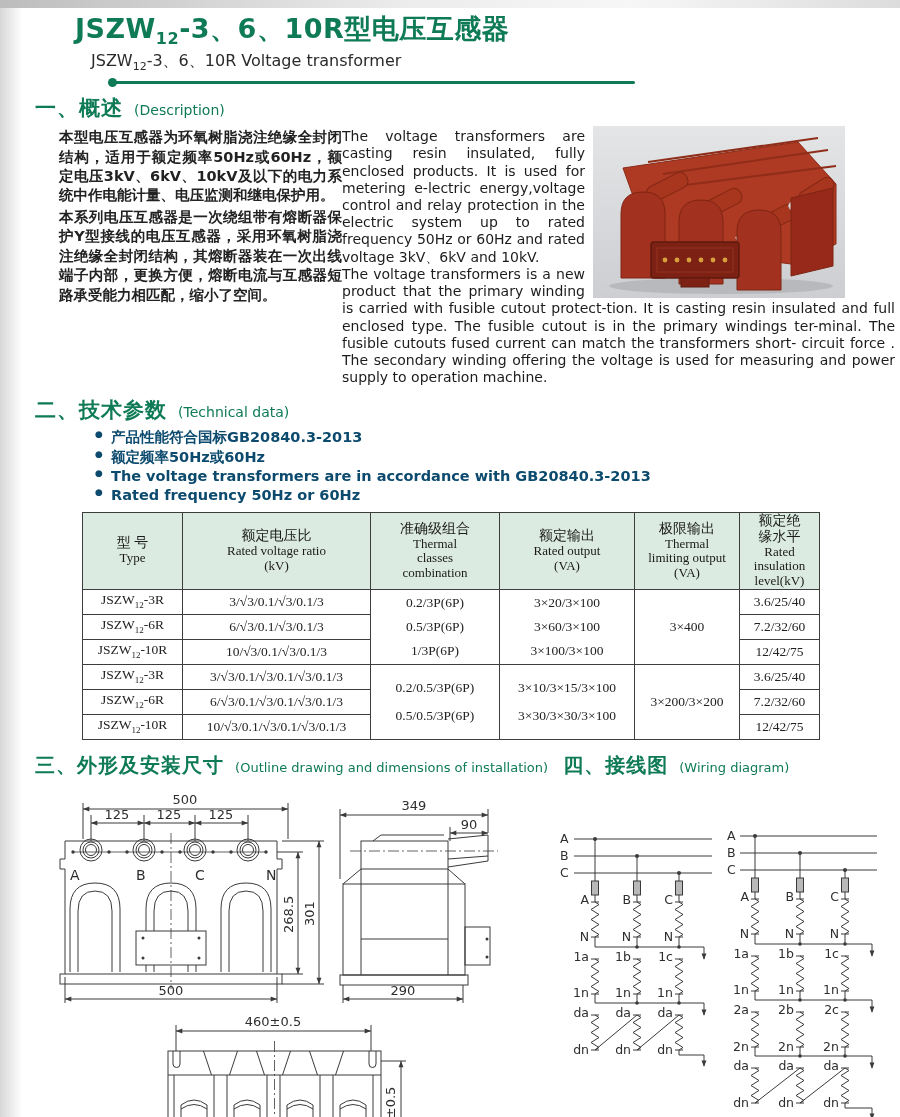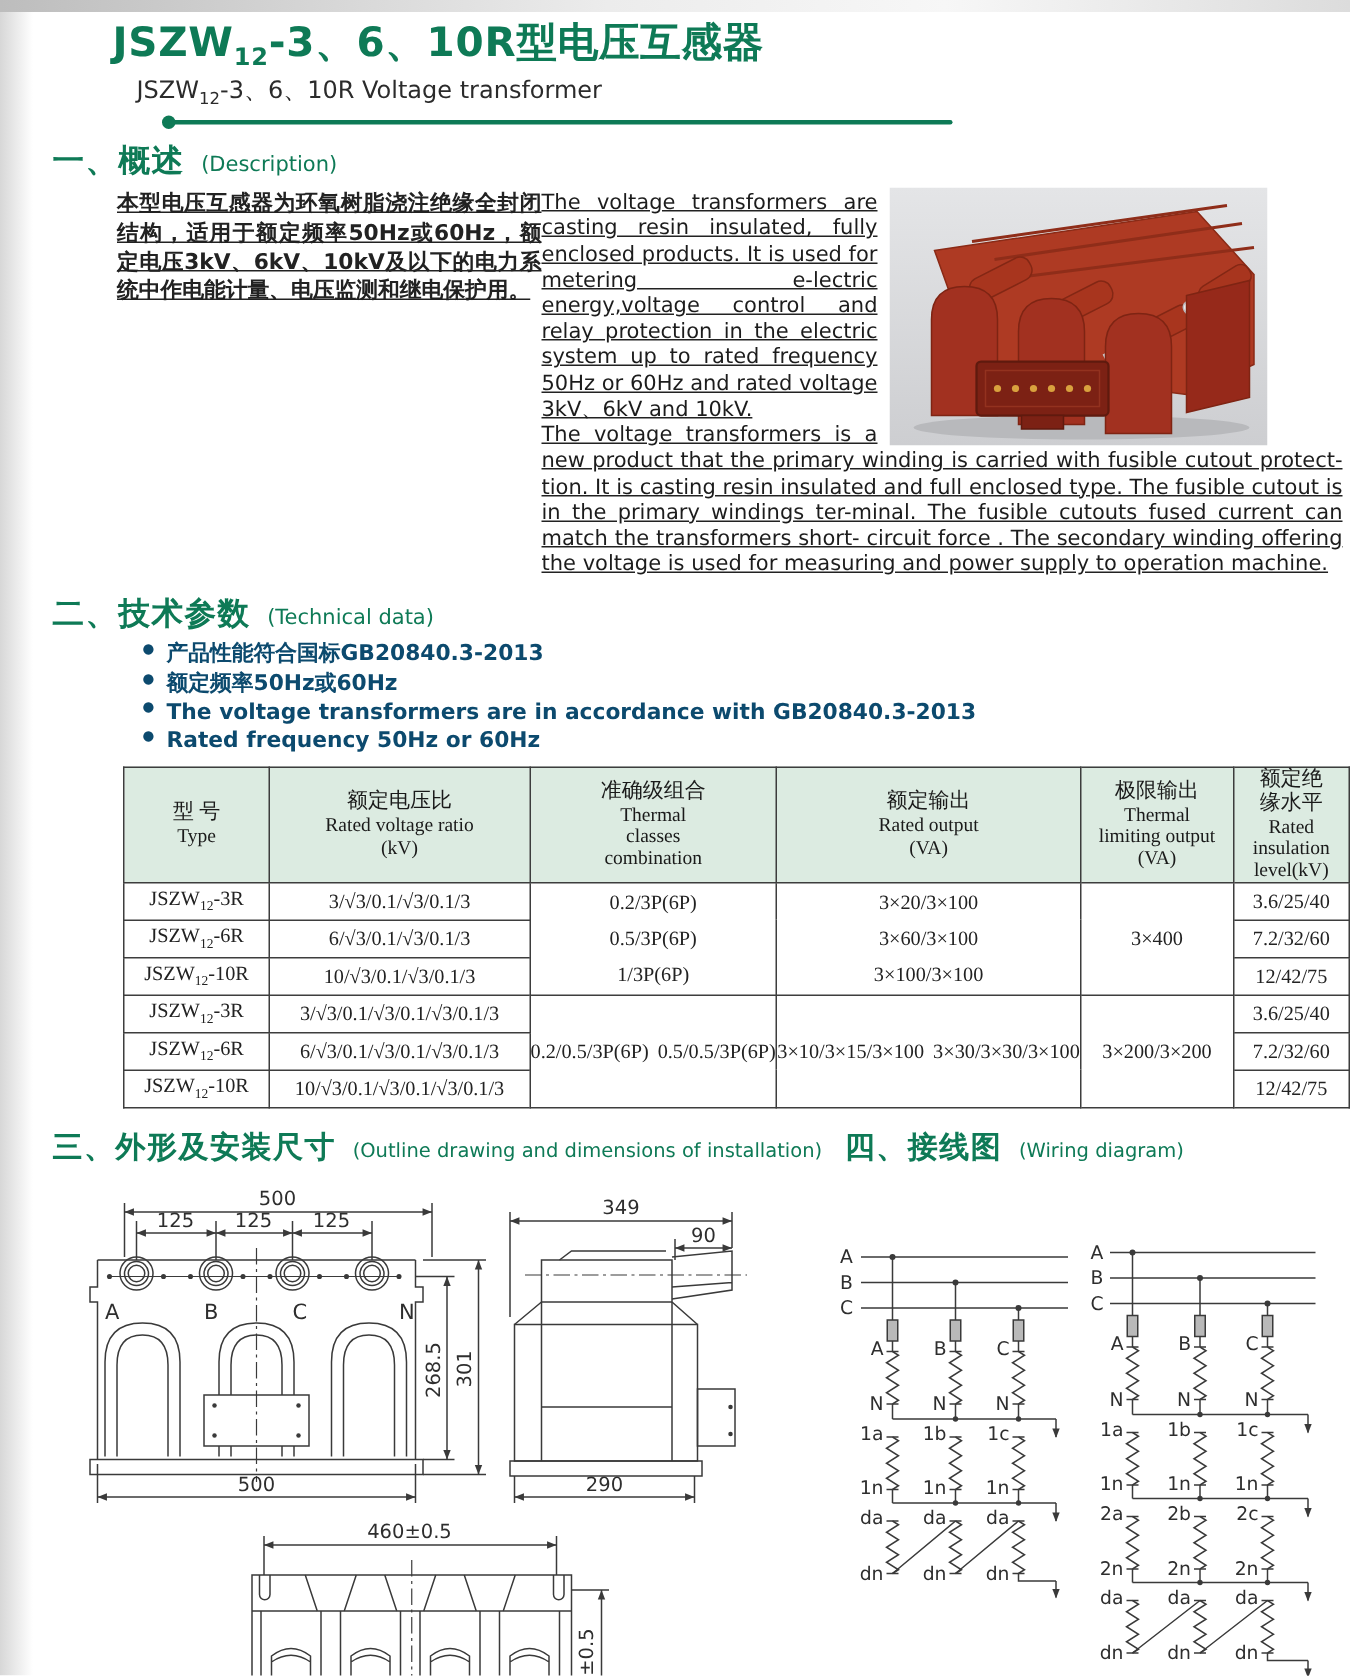--- a/index.html
+++ b/index.html
@@ -20,21 +20,21 @@
   .subtitle sub{font-size:11px;}
   .divider{position:relative;margin:8px 0 0 35px;width:525px;height:3px;background:#0e7a56;border-radius:2px;}
   .divider::before{content:"";position:absolute;left:-2px;top:-3px;width:9px;height:9px;border-radius:50%;background:#0e7a56;}
 
   .sec-head{margin:10px 0 4px 35px;color:#0e7a56;white-space:nowrap;}
   .sec-head .zh{font-size:21px;font-weight:bold;letter-spacing:1px;}
   .sec-head .en{font-size:14px;font-weight:normal;margin-left:6px;}
   .sec-head.small .zh{font-size:20px;}
   .sec-head.small .en{font-size:13px;margin-right:10px;}
 
-  .overview{display:flex;padding:2px 5px 0 78px;text-decoration:underline;}
+  .overview{display:flex;padding:2px 5px 0 59px;}
   .zh-col{width:283px;flex:0 0 283px;}
   .zh-col p{margin:0 0 2px 0;font-size:14.5px;font-weight:bold;line-height:1.34;text-align:justify;}
   .en-col{flex:1;margin-left:0;}
   .en-col p{margin:0;font-size:14px;line-height:1.23;text-align:justify;color:#1c1c1c;}
   .photo-wrap{float:right;width:252px;height:172px;margin:-2px 50px 2px 8px;}
 
   .bullets{list-style:none;margin:4px 0 6px 95px;padding:0;}
   .bullets li{position:relative;font-size:14.5px;line-height:1.33;padding-left:16px;font-weight:bold;color:#0c4a6e;}
   .bullets li.en{font-weight:bold;}
   .bullets li::before{content:"●";position:absolute;left:0;top:1px;font-size:9px;}
@@ -42,21 +42,21 @@
   table.spec{border-collapse:collapse;margin:6px 0 0 82px;table-layout:fixed;
     font-family:"Liberation Serif","DejaVu Serif",serif;}
   table.spec td,table.spec th{border:1px solid #3d3d3d;padding:0;text-align:center;vertical-align:middle;}
   table.spec th{background:#dcebe1;font-weight:normal;}
   .hzh{font-size:14px;line-height:1.15;color:#1a1a1a;}
   .hen{font-size:13px;line-height:1.12;color:#1a1a1a;}
   td.cell{font-size:13.5px;height:24px;line-height:1;margin-left:18px;}
   td.cell sub{font-size:9px;}
   .mline{font-size:13.5px;line-height:24px;height:24px;}
   .mline2{font-size:13.5px;line-height:22px;}
-  .vgap{display:flex;flex-direction:row;justify-content:center;gap:6px;text-align:center;}
+  .vgap{display:flex;flex-direction:column;justify-content:center;gap:6px;text-align:center;}
 
   .drawings{position:relative;width:900px;height:462px;margin-top:2px;}
   .dwg{position:absolute;}
   svg text{font-family:"DejaVu Sans","Liberation Sans",sans-serif;fill:#2e2e2e;}
   .dimtxt{font-size:13px;}
   .lbltxt{font-size:14px;}
   .wiretxt{font-size:12.5px;}
 </style>
 </head>
 <body>
@@ -71,20 +71,21 @@
 </div>
 
 <div class="sec-head">
   <span class="zh">一、</span><span class="zh">概述</span>
   <span class="en">(Description)</span>
 </div>
 
 <div class="overview">
   <div class="zh-col">
     <p>本型电压互感器为环氧树脂浇注绝缘全封闭结构，适用于额定频率50Hz或60Hz，额定电压3kV、6kV、10kV及以下的电力系统中作电能计量、电压监测和继电保护用。</p>
+    <p>本系列电压互感器是一次绕组带有熔断器保护Y型接线的电压互感器，采用环氧树脂浇注绝缘全封闭结构，其熔断器装在一次出线端子内部，更换方便，熔断电流与互感器短路承受能力相匹配，缩小了空间。</p>
   </div>
   <div class="en-col">
     <div class="photo-wrap">
       <svg width="252" height="172" viewBox="0 0 252 172">
         <defs>
           <linearGradient id="pg" x1="0" y1="0" x2="0" y2="1">
             <stop offset="0" stop-color="#e4e5e7"></stop>
               <stop offset="1" stop-color="#cdced1"></stop>
           </linearGradient>
         </defs>

